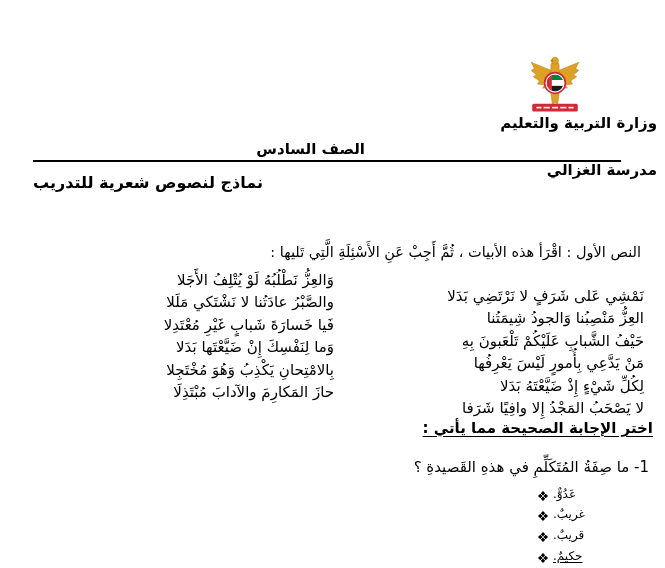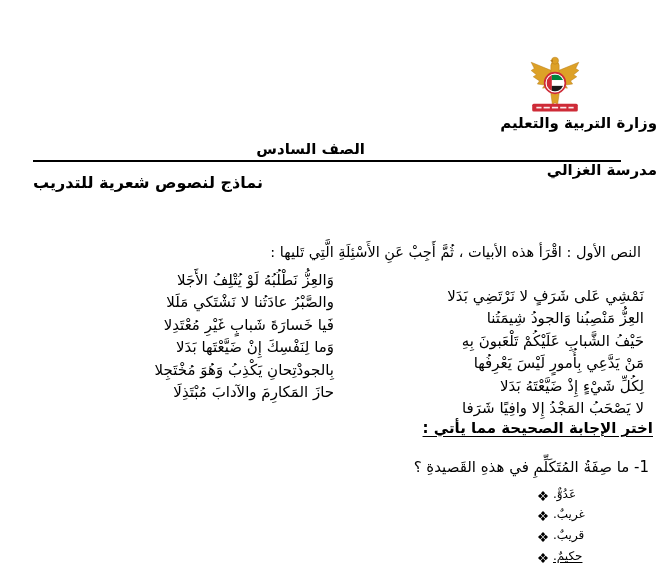--- a/index.html
+++ b/index.html
@@ -92,21 +92,21 @@
   <div>مَنْ يَدَّعِي بِأُمورٍ لَيْسَ يَعْرِفُها</div>
   <div>لِكُلِّ شَيْءٍ إِذْ ضَيَّعْتَهُ بَدَلا</div>
   <div>لا يَصْحَبُ المَجْدُ إِلا وافِيًا شَرَفا</div>
 </div>
 
 <div class="abs poem-col poem-second">
   <div>وَالعِزُّ نَطْلُبُهُ لَوْ يُتْلِفُ الأَجَلا</div>
   <div>والصَّبْرُ عادَتُنا لا نَشْتَكي مَلَلا</div>
   <div>فَيا خَسارَةَ شَبابٍ غَيْرِ مُعْتَدِلا</div>
   <div>وَما لِنَفْسِكَ إِنْ ضَيَّعْتَها بَدَلا</div>
-  <div>بِالجودْتِحانِ يَكْذِبُ وَهُوَ مُخْتَجِلا</div>
+  <div>بِالامْتِحانِ يَكْذِبُ وَهُوَ مُخْتَجِلا</div>
   <div>حازَ المَكارِمَ والآدابَ مُبْتَذِلَا</div>
 </div>
 
 <div class="abs rtl choose">اختر الإجابة الصحيحة مما يأتي :</div>
 
 <div class="abs rtl q1">1- ما صِفَةُ المُتَكَلِّمِ في هذهِ القَصيدةِ ؟</div>
 
 <div class="abs options">
   <div class="option">
     <span class="bullet">

